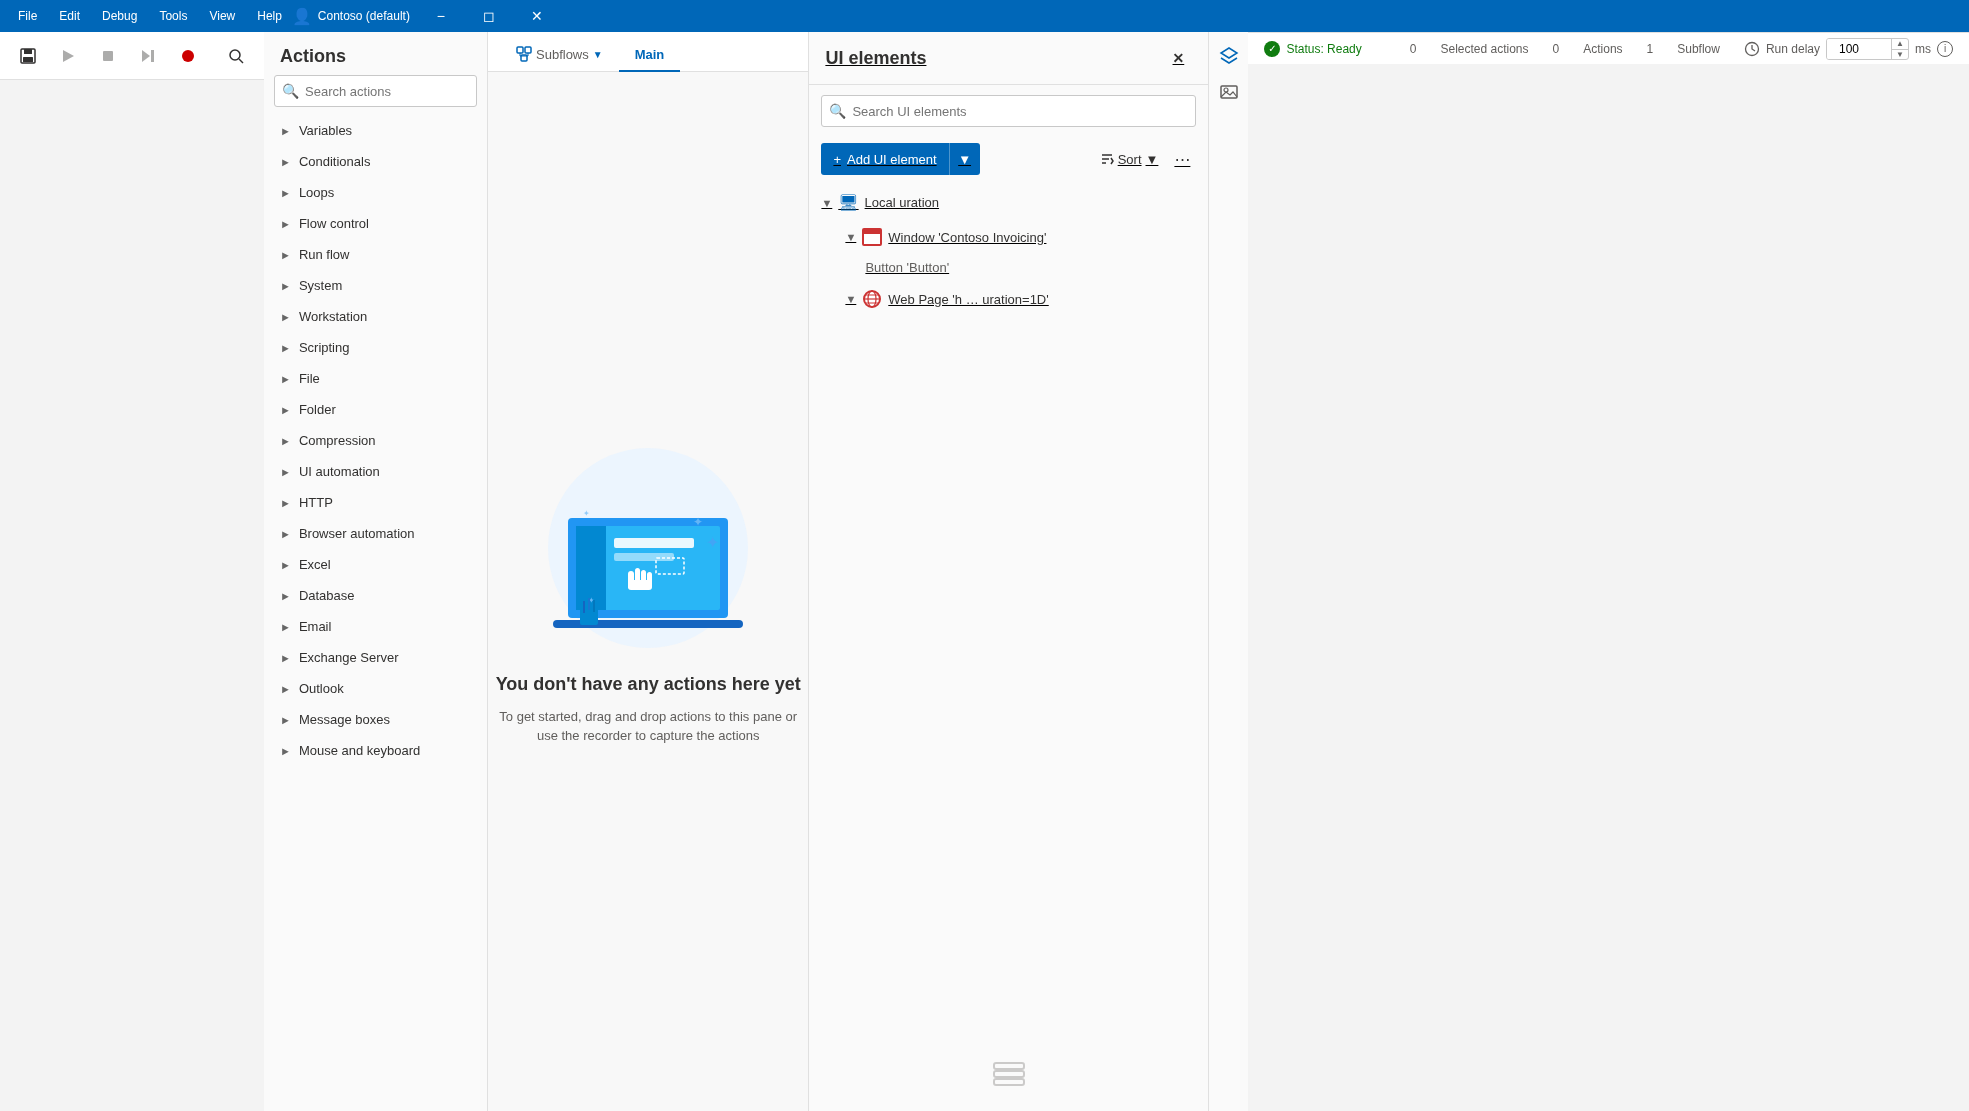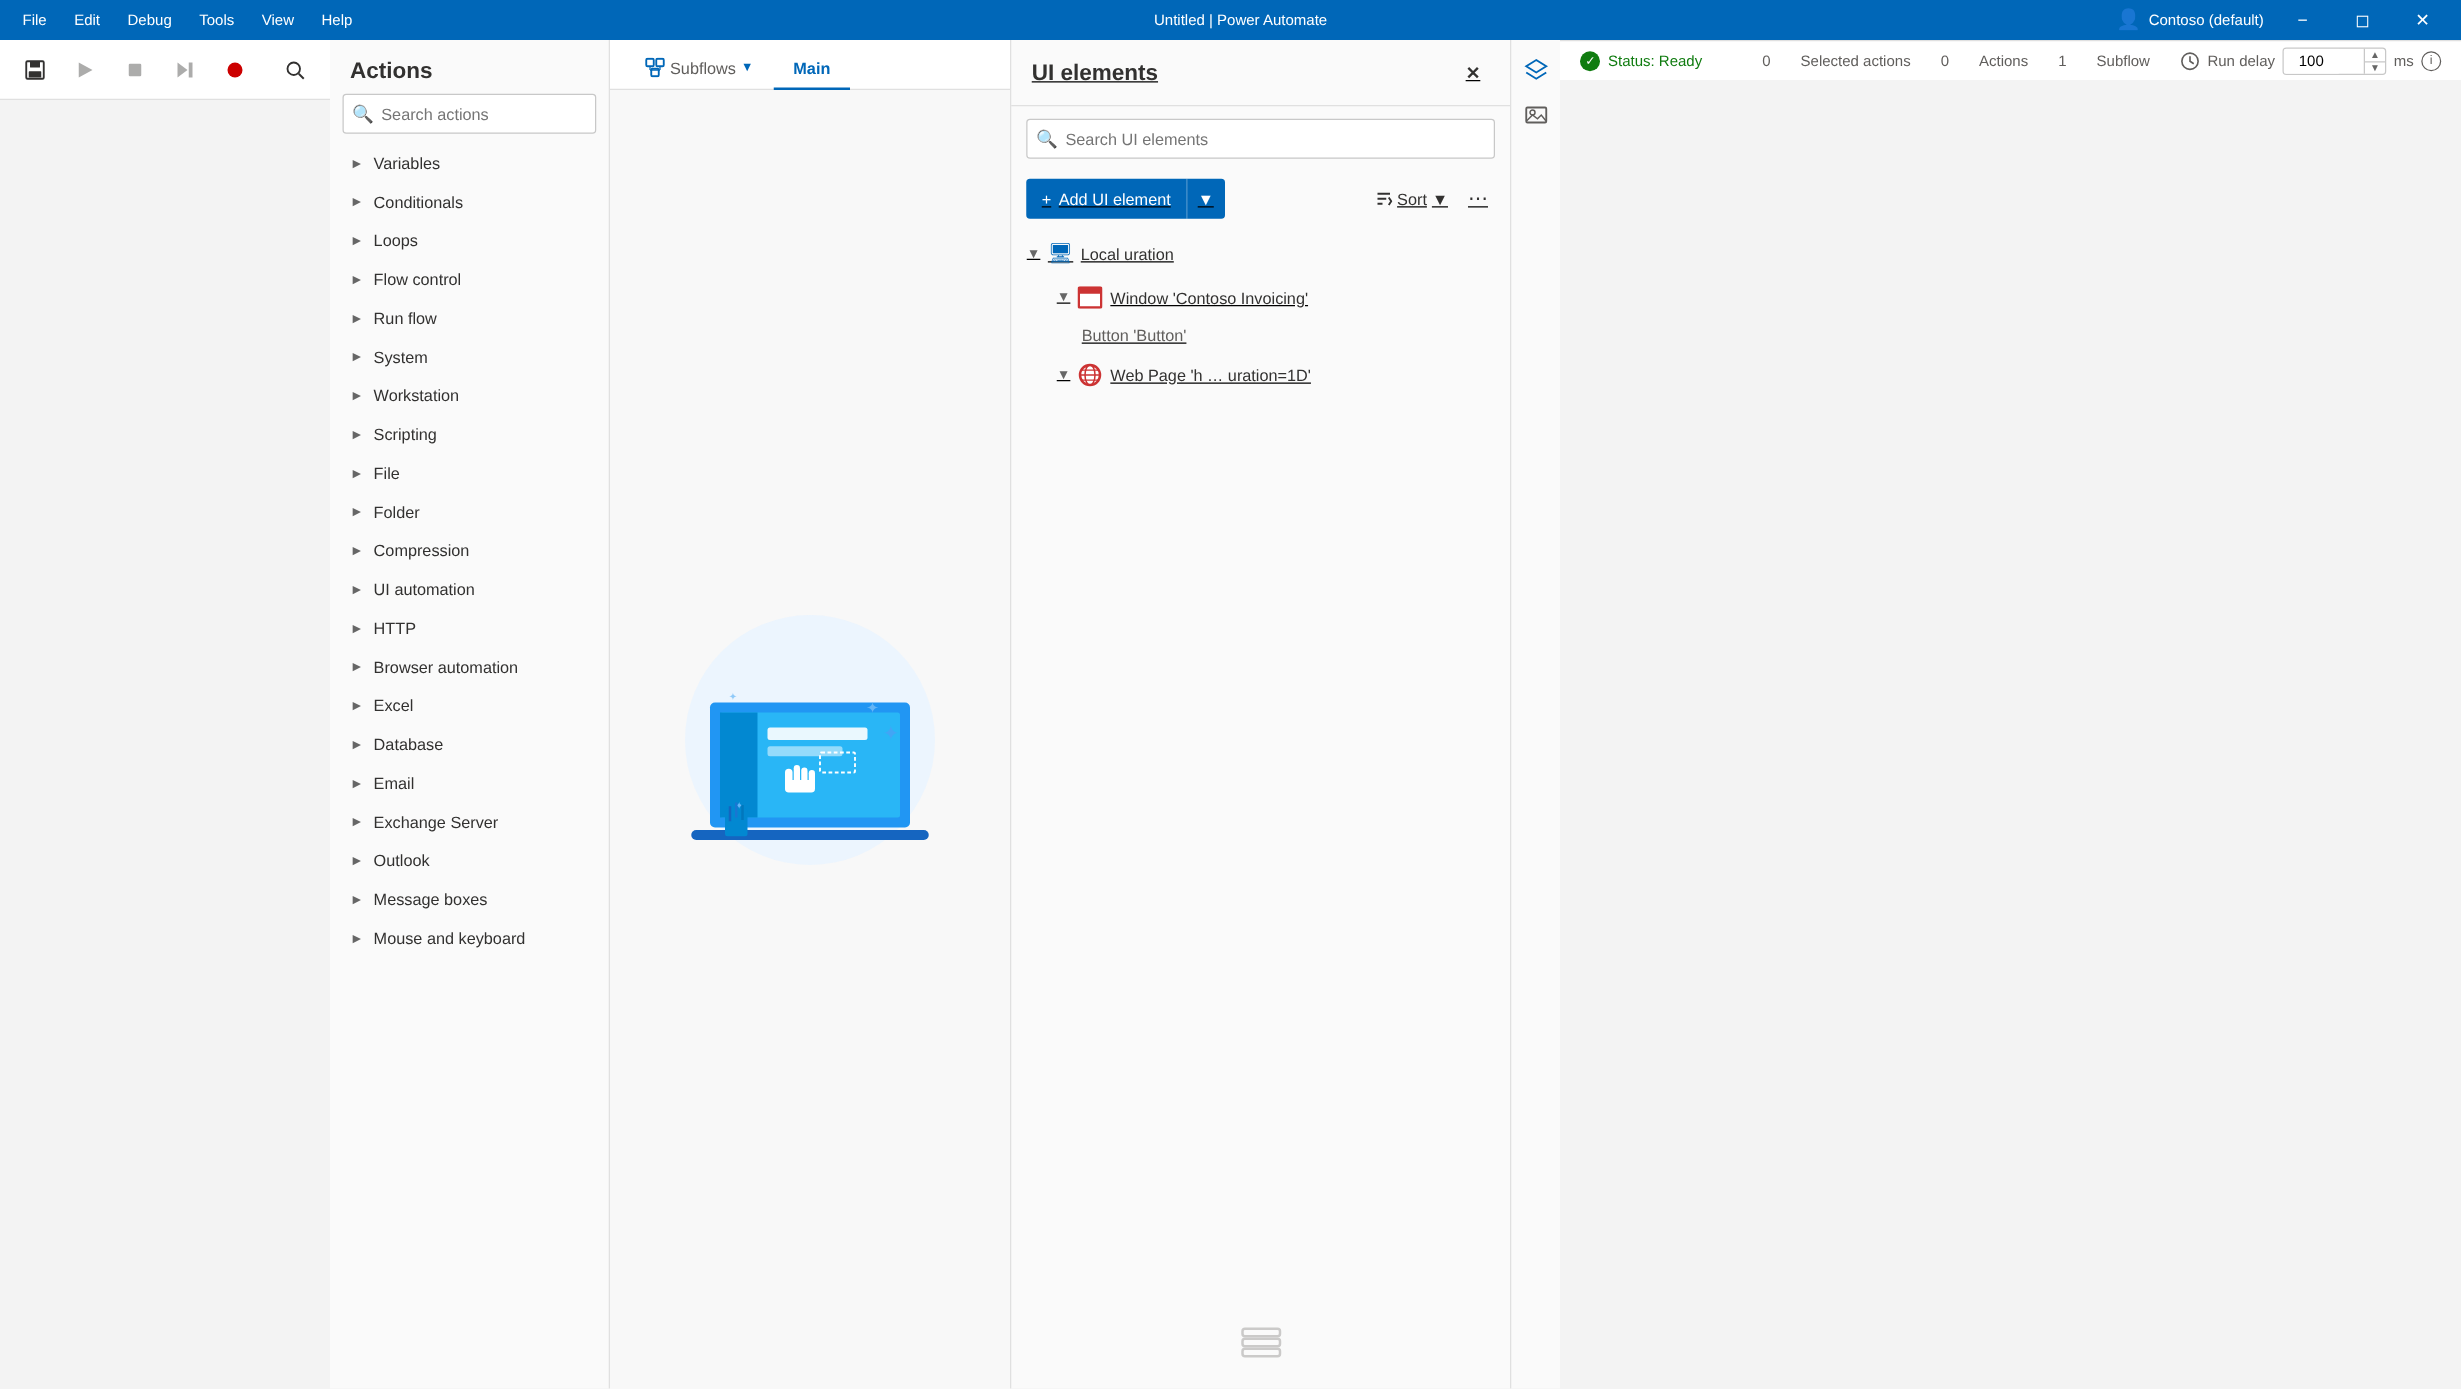--- a/index.html
+++ b/index.html
@@ -450,21 +450,20 @@
 
 <div class="titlebar">
   <div class="titlebar-menu">
     <div class="titlebar-menu-item">File</div>
     <div class="titlebar-menu-item">Edit</div>
     <div class="titlebar-menu-item">Debug</div>
     <div class="titlebar-menu-item">Tools</div>
     <div class="titlebar-menu-item">View</div>
     <div class="titlebar-menu-item">Help</div>
   </div>
-  <div class="titlebar-title">Untitled | Power Automate</div>
   <div class="titlebar-right">
     <div class="titlebar-account">
       <span style="font-size:16px;">👤</span>
       <span>Contoso (default)</span>
     </div>
     <div class="titlebar-controls">
       <div class="titlebar-btn">−</div>
       <div class="titlebar-btn">◻</div>
       <div class="titlebar-btn close">✕</div>
     </div>
@@ -656,20 +655,27 @@
           <text x="185" y="88" font-size="12" fill="#64B5F6">✦</text>
           <text x="75" y="78" font-size="8" fill="#90CAF9">✦</text>
           <text x="198" y="110" font-size="16" fill="#42A5F5">✦</text>
           <text x="80" y="165" font-size="8" fill="#64B5F6">✦</text>
 
           <rect x="72" y="165" width="18" height="22" rx="2" fill="#0288D1"></rect>
           <line x1="76" y1="163" x2="76" y2="175" stroke="#1565C0" stroke-width="2"></line>
           <line x1="81" y1="160" x2="81" y2="172" stroke="#1976D2" stroke-width="2"></line>
           <line x1="86" y1="162" x2="86" y2="174" stroke="#0277BD" stroke-width="2"></line>
         </svg>
+        <div class="empty-state">
+          <div class="empty-state-title">You don't have any actions here yet</div>
+          <div class="empty-state-desc">
+            <span>To get started, drag and drop actions to this pane
+or use the recorder to capture the actions</span>
+          </div>
+        </div>
       </div>
     </div>
 
     <div class="ui-elements-panel">
       <div class="panel-header">
         <span>UI elements</span>
         <div class="panel-header-right">
           <div class="panel-close-btn">✕</div>
         </div>
       </div>

